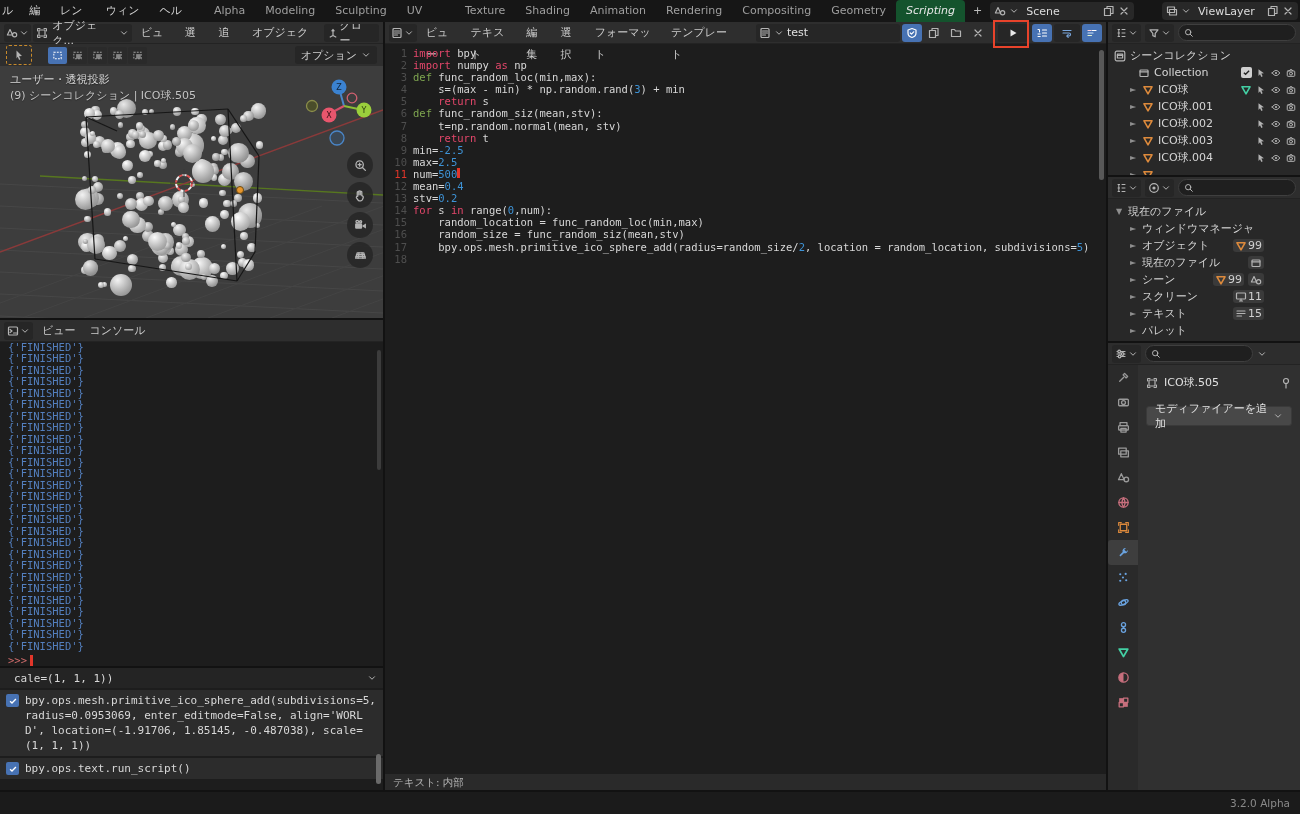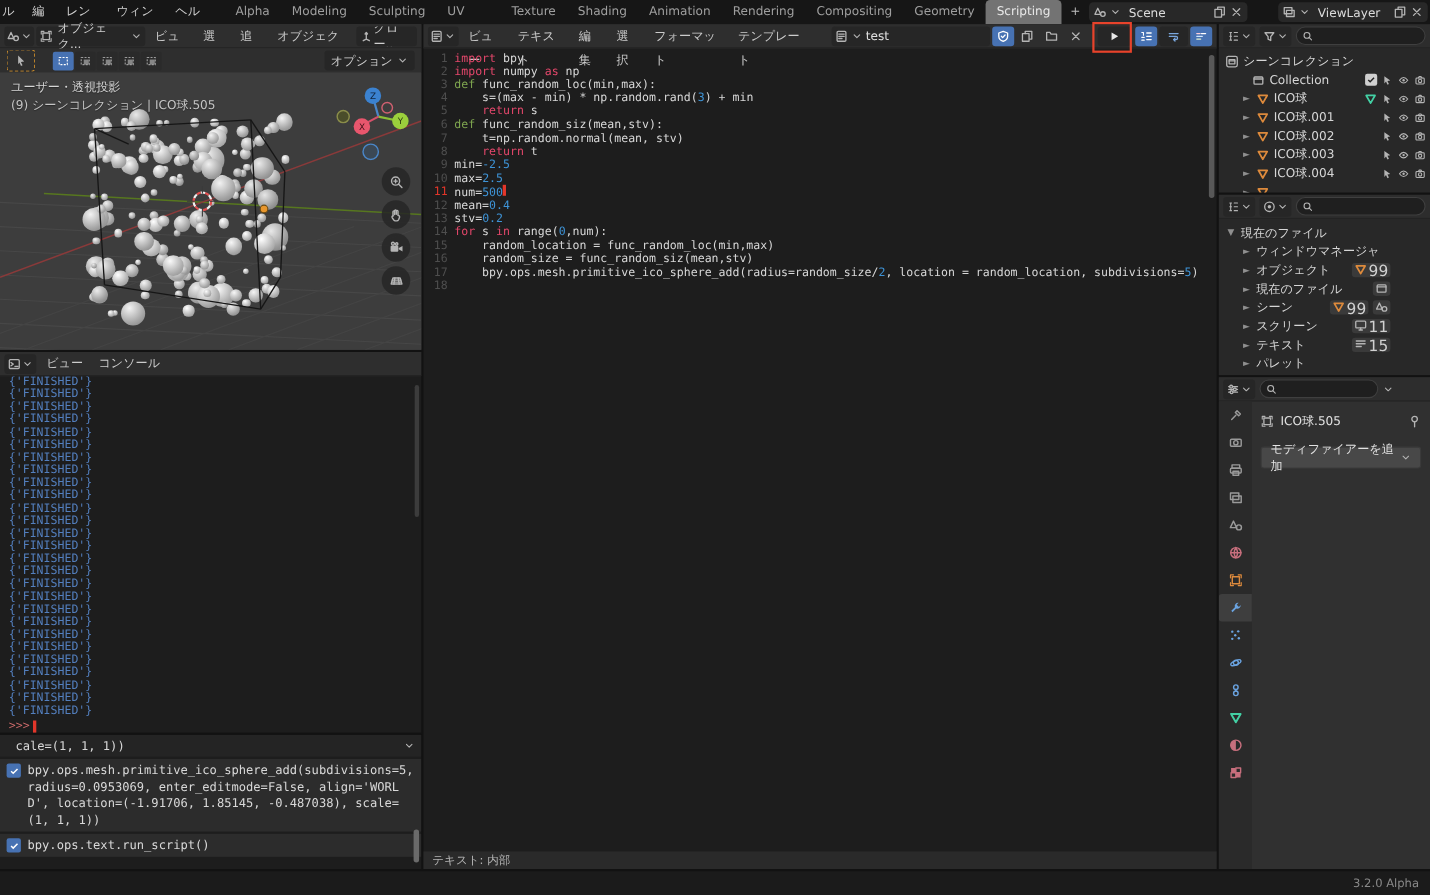--- a/index.html
+++ b/index.html
@@ -9,21 +9,21 @@
   .abs{position:absolute;}
   .flex{display:flex;align-items:center;}
   .ic{display:inline-flex;align-items:center;justify-content:center;color:#b4b4b4;}
   .ic svg{display:block;width:12px;height:12px;fill:none;stroke:currentColor;stroke-width:1.2;stroke-linecap:round;stroke-linejoin:round;}
   .ic.sm svg{width:10px;height:10px;}
   
   #topbar{left:0;top:0;width:1300px;height:22px;background:#161616;display:flex;align-items:center;}
   .menu-item{padding:0 8px;color:#d2d2d2;height:22px;line-height:22px;cursor:default;}
   #tabs{display:flex;align-items:center;margin-left:14px;}
   .tab{padding:0 10px;height:22px;line-height:22px;color:#9f9f9f;}
-  .tab.on{background:#737373;color:#e8e8e8;border-radius:4px 4px 0 0;}
+  .tab.on{background:#14532d;color:#e8e8e8;border-radius:4px 4px 0 0;font-style:italic;}
   .tab.plus{color:#bdbdbd;padding:0 8px;}
   .idpill{background:#282828;border-radius:4px;height:18px;display:flex;align-items:center;padding:0 4px;gap:3px;}
   .idpill .nm{color:#dcdcdc;padding:0 4px;flex:1;}
   
   .ehdr{background:#2e2e2e;height:22px;display:flex;align-items:center;gap:2px;padding:0 4px;border-bottom:1px solid #232323;box-sizing:border-box;}
   .hmenu{padding:0 7px;color:#cccccc;height:22px;line-height:22px;}
   .hbtn{height:18px;min-width:20px;display:flex;align-items:center;justify-content:center;border-radius:3px;background:transparent;gap:1px;}
   .hbtn.dark{background:#262626;padding:0 3px;}
   .hbtn.blue{background:#4772b3;color:#fff;}
   .hbtn.blue .ic{color:#fff;}
@@ -65,21 +65,21 @@
   
   .rpanel{background:#282828;}
   #out1{left:1108px;top:22px;width:192px;height:153px;overflow:hidden;}
   #out2{left:1108px;top:177px;width:192px;height:164px;overflow:hidden;}
   #props{left:1108px;top:343px;width:192px;height:447px;background:#303030;overflow:hidden;}
   .search{background:#1f1f1f;border:1px solid #3f3f3f;border-radius:9px;height:15px;display:flex;align-items:center;padding:0 5px;gap:4px;flex:1;}
   .orow{display:flex;align-items:center;height:17px;gap:4px;color:#d6d6d6;padding-right:4px;}
   .orow .lbl{flex:1;overflow:hidden;white-space:nowrap;}
   .exparmark{width:10px;flex:none;color:#8f8f8f;font-size:8px;text-align:center;}
   .octl{display:flex;gap:5px;color:#a8a8a8;}
-  .badge{display:flex;align-items:flex-start;background:#3a3a3a;border-radius:3px;padding:0 2px;height:13px;gap:1px;font-size:14px;color:#d0d0d0;}
+  .badge{display:flex;align-items:flex-end;background:#3a3a3a;border-radius:3px;padding:0 2px;height:13px;gap:1px;font-size:11px;color:#d0d0d0;}
   .orange{color:#dd8a3c;} .teal{color:#43d0a4;}
   .ckwhite{width:11px;height:11px;background:#cfcfcf;border-radius:2px;display:flex;align-items:center;justify-content:center;flex:none;}
   .ckwhite svg{width:9px;height:9px;stroke:#222;stroke-width:1.8;fill:none;}
   
   #ptabs{position:absolute;left:0;top:22px;width:30px;bottom:0;background:#2a2a2a;}
   .ptab{width:30px;height:25px;display:flex;align-items:center;justify-content:center;}
   .ptab.on{background:#3e3e3e;border-radius:3px 0 0 3px;}
   .ptab svg{width:13px;height:13px;}
   #pcontent{position:absolute;left:30px;top:22px;right:0;bottom:0;}
   .addmod{background:#484848;border:1px solid #3a3a3a;border-radius:3px;height:18px;display:flex;align-items:center;padding:0 8px;color:#e2e2e2;gap:4px;}

